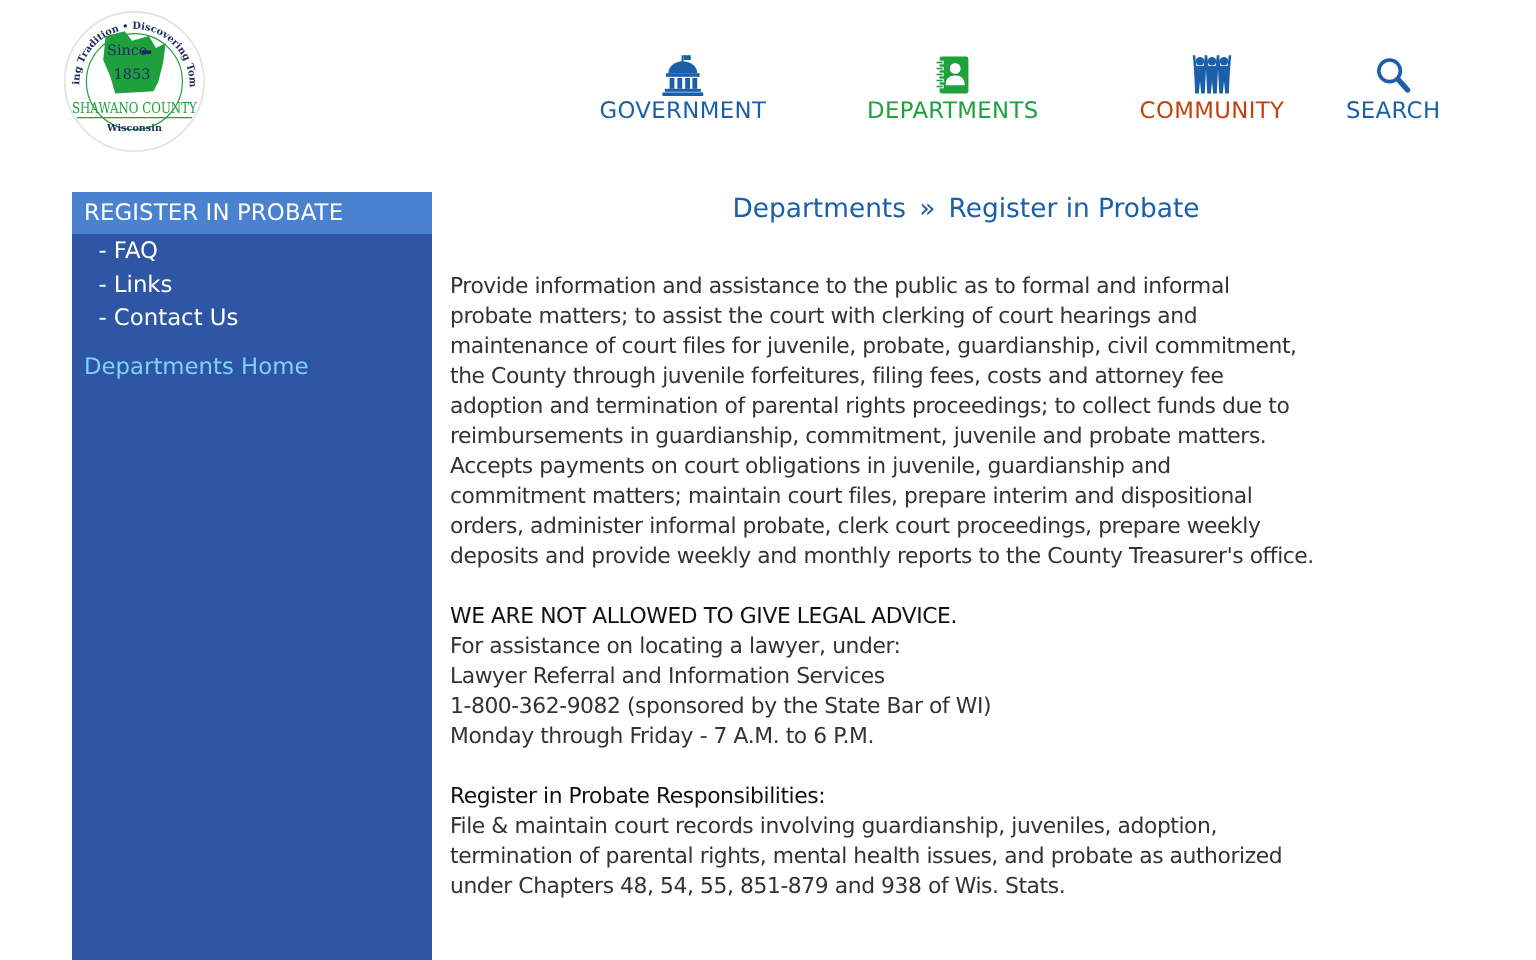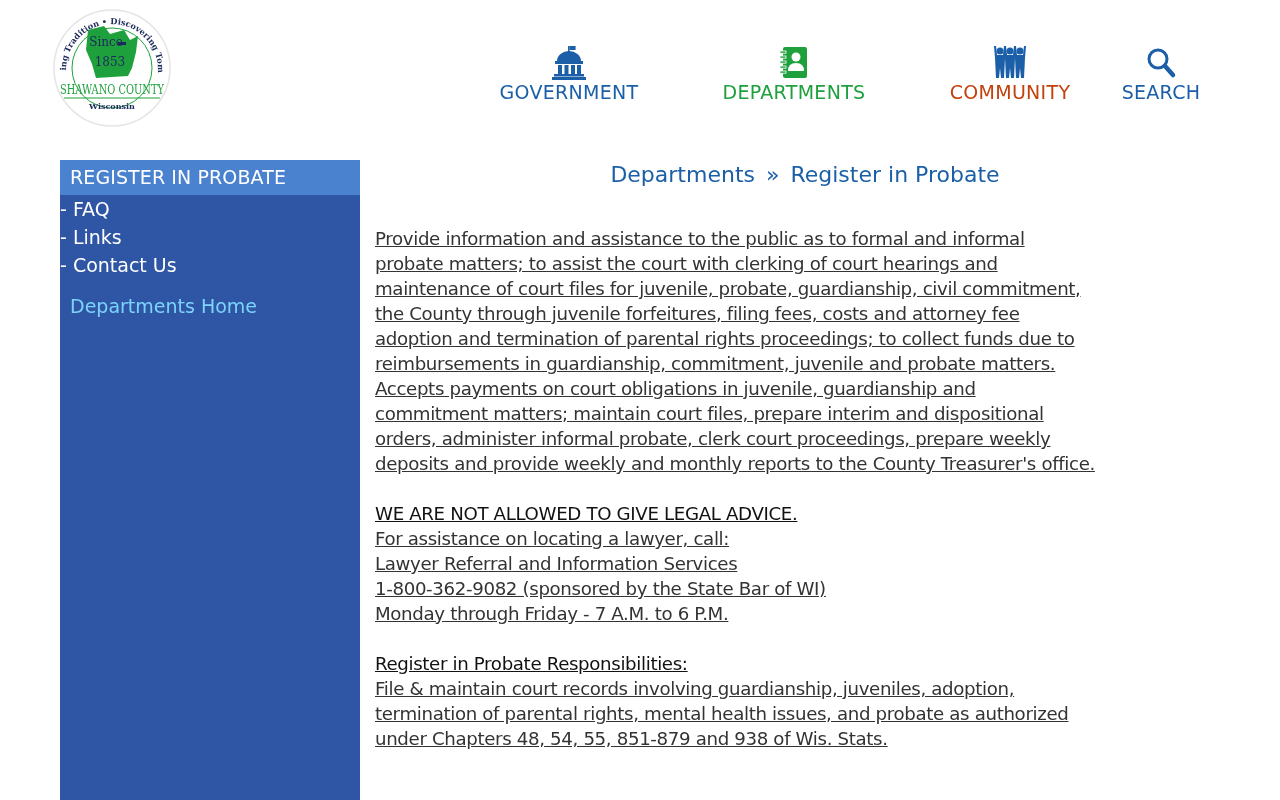--- a/index.html
+++ b/index.html
@@ -17,37 +17,37 @@
     .nav-item .nav-icon svg { display: block; margin: 0 auto; }
     .nav-item .nav-label { display: block; font-family: "DejaVu Sans", sans-serif; font-size: 19px; letter-spacing: 0.3px; line-height: 24px; margin-top: 0px; }
     .nav-gov { left: 8px; width: 162px; color: #1b5fa8; }
     .nav-dep { left: 232px; width: 164px; color: #1ea13d; }
     .nav-com { left: 460px; width: 140px; color: #c2410c; }
     .nav-sea { left: 636px; width: 90px; color: #1b5fa8; }
 
     
     .sidebar { position: absolute; left: 60px; top: 160px; width: 300px; height: 640px; background: #2e56a4; }
     .sidebar-header { display: block; height: 35px; background: #4a82cf; color: #ffffff; font-size: 19px; line-height: 35px; padding-left: 10px; letter-spacing: 0.1px; cursor: pointer; }
-    .sidebar-sub { display: block; color: #ffffff; font-size: 19px; line-height: 28px; cursor: pointer; }
+    .sidebar-sub { display: block; color: #ffffff; font-size: 19px; line-height: 28px; padding-left: 22px; cursor: pointer; }
     .sidebar-sub:first-of-type { margin-top: 0; }
     .sidebar-home { display: block; color: #7dd3fc; font-size: 19px; line-height: 28px; padding-left: 10px; margin-top: 13px; cursor: pointer; }
     .sub-list { padding-top: 0px; }
 
     
     .main { position: absolute; left: 375px; top: 160px; width: 860px; }
     .breadcrumb { font-size: 22px; color: #1b5fa8; line-height: 30px; text-align: center; }
     .breadcrumb a { color: #1b5fa8; text-decoration: none; cursor: pointer; }
     .breadcrumb .sep { color: #1b5fa8; margin: 0 4px; }
     .para { font-size: 18.2px; line-height: 25px; color: #333333; letter-spacing: -0.35px; }
     .p1 { margin-top: 36px; }
     .p2 { }
     .p3 { margin-top: 25px; }
     .p4 { margin-top: 25px; }
     .dark { color: #111111; }
-    .line { display: block; white-space: nowrap; text-decoration: underline; }
+    .line { display: block; white-space: nowrap; }
   </style>
 </head>
 <body>
 
 <a class="logo">
   <svg viewBox="0 0 120 122">
     <defs>
       <path id="arcTop" d="M 14 64 A 46 46 0 0 1 106 64"></path>
     </defs>
     <circle cx="60" cy="62" r="58" fill="#ffffff" stroke="#e4e4e4" stroke-width="1.5"></circle>
@@ -155,21 +155,21 @@
 
   <div class="para p2">
     <span class="line">Accepts payments on court obligations in juvenile, guardianship and</span>
     <span class="line">commitment matters; maintain court files, prepare interim and dispositional</span>
     <span class="line">orders, administer informal probate, clerk court proceedings, prepare weekly</span>
     <span class="line">deposits and provide weekly and monthly reports to the County Treasurer's office.</span>
   </div>
 
   <div class="para p3">
     <span class="line dark">WE ARE NOT ALLOWED TO GIVE LEGAL ADVICE.</span>
-    <span class="line">For assistance on locating a lawyer, call:</span>
+    <span class="line">For assistance on locating a lawyer, under:</span>
     <span class="line">Lawyer Referral and Information Services</span>
     <span class="line">1-800-362-9082 (sponsored by the State Bar of WI)</span>
     <span class="line">Monday through Friday - 7 A.M. to 6 P.M.</span>
   </div>
 
   <div class="para p4">
     <span class="line dark">Register in Probate Responsibilities:</span>
     <span class="line">File &amp; maintain court records involving guardianship, juveniles, adoption,</span>
     <span class="line">termination of parental rights, mental health issues, and probate as authorized</span>
     <span class="line">under Chapters 48, 54, 55, 851-879 and 938 of Wis. Stats.</span>

